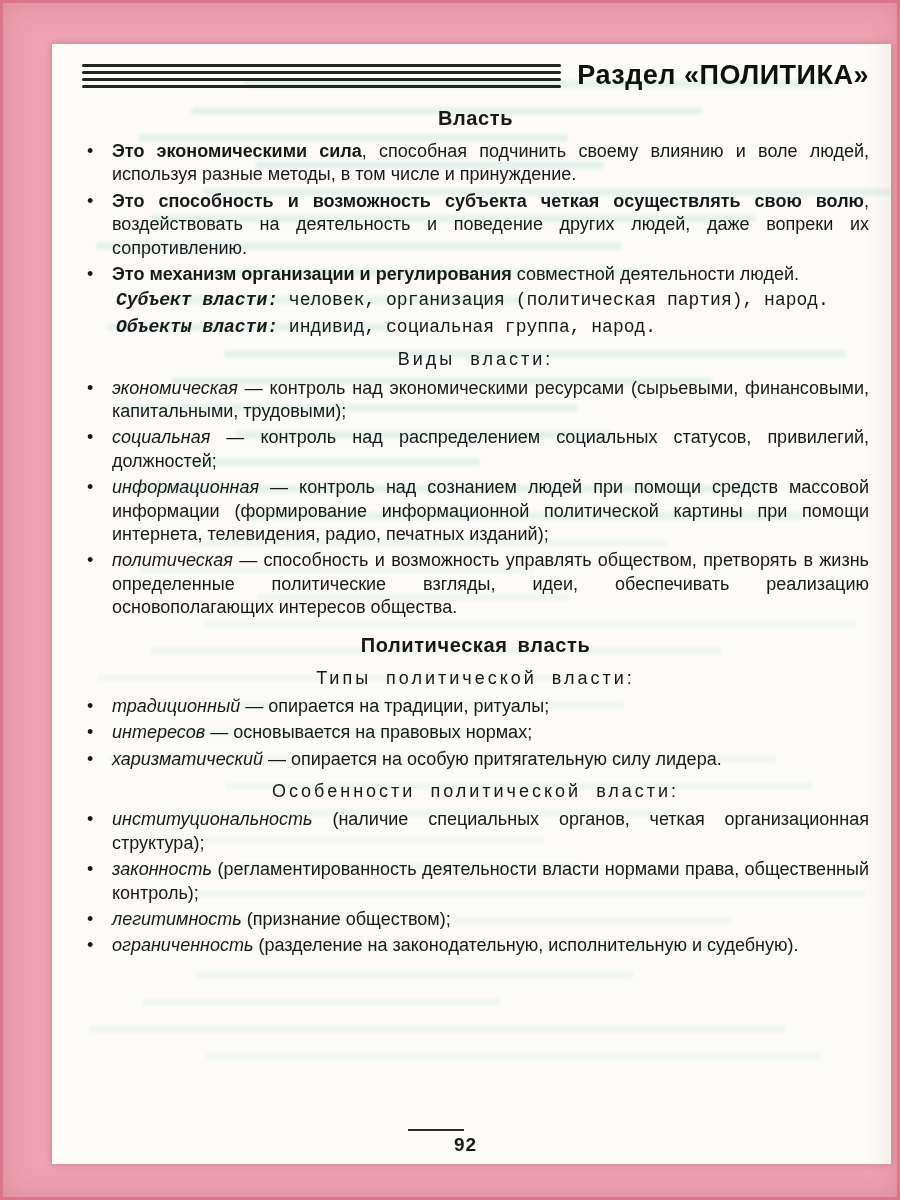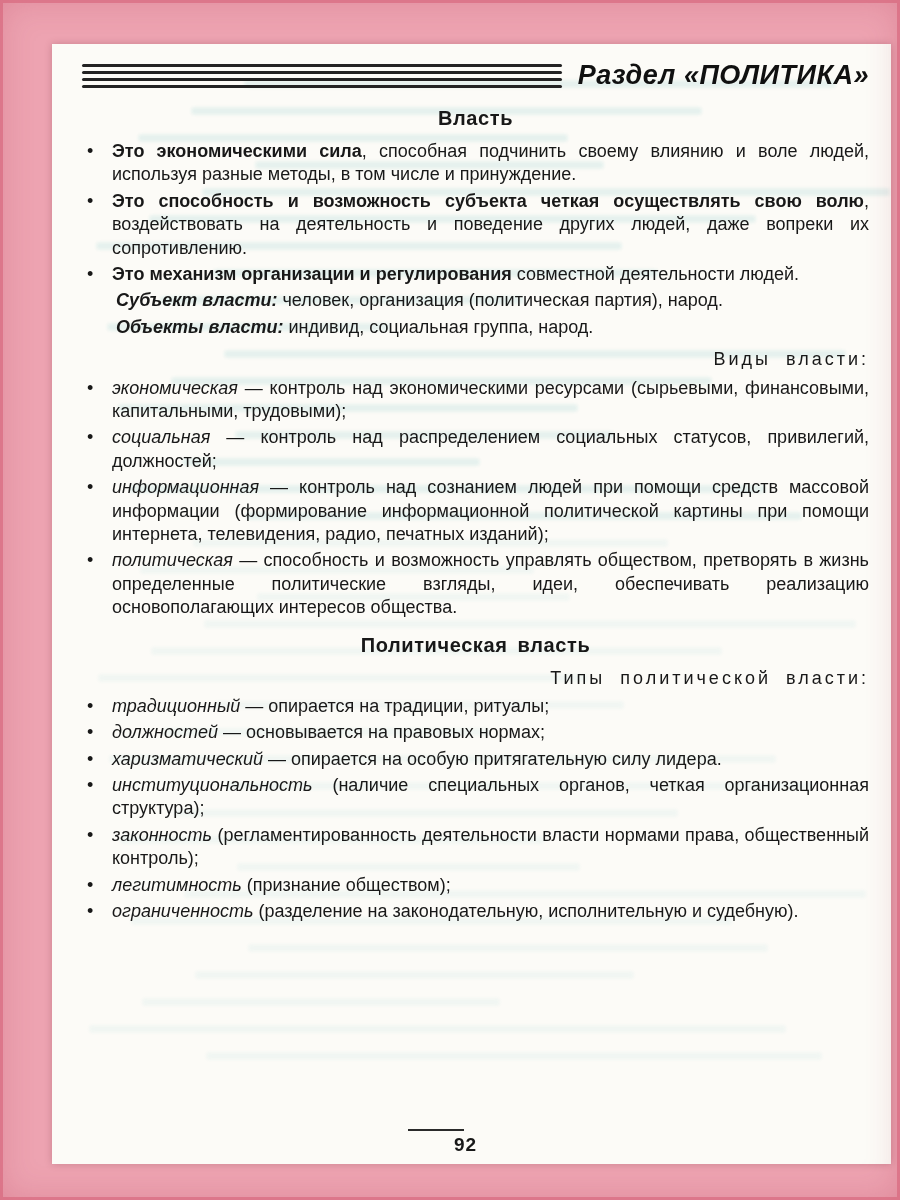--- a/index.html
+++ b/index.html
@@ -27,33 +27,32 @@
   .ghost{position:absolute;height:8px;background:rgba(108,184,189,.16);filter:blur(1.5px);border-radius:4px;}
   .content{position:relative;z-index:2;}
 
   
   .hdr{display:flex;align-items:center;gap:16px;margin:0 0 10px 0;}
   .hdr-rules{flex:1;display:flex;flex-direction:column;gap:4px;}
   .hdr-rules span{height:3px;background:#232323;border-radius:2px;}
   .hdr-title{
     font-size:27px;font-weight:bold;white-space:nowrap;letter-spacing:.5px;
     color:#101010;
-    font-style:italic;
   }
 
   
   .content{font-size:18px;line-height:1.3;text-align:justify;}
   .heading{
     text-align:center;font-weight:bold;font-size:20px;letter-spacing:.6px;
     margin:12px 0 9px 0;word-spacing:4px;
   }
   .spaced{
-    letter-spacing:3px;word-spacing:7px;margin:9px 0 5px 0;text-align:right;
+    letter-spacing:3px;word-spacing:7px;margin:9px 0 5px 0;text-align:center;
   }
-  p.lead{margin:3px 0;text-indent:34px;}
+  p.lead{margin:3px 0;text-indent:34px;font-family:Liberation Mono, monospace;}
   .bullet-item{display:flex;margin:3px 0;}
   .bullet-marker{flex:0 0 30px;width:30px;padding-left:5px;box-sizing:border-box;font-size:18px;}
   .bullet-text{flex:1;text-align:justify;}
   .run-b{font-weight:700;}
   .run-i{font-style:italic;margin-top:6px;}
   .run-bi{font-weight:700;font-style:italic;}
 
   
   .footer{position:absolute;left:0;right:12px;bottom:8px;text-align:center;z-index:2;}
   .pageno-rule{width:56px;height:2px;background:#2a2a2a;margin:0 auto 3px auto;transform:translateX(-30px);}
@@ -148,26 +147,27 @@
           <div class="bullet-text"><span class="run-i">политическая</span><span class="run-r"> — способность и возможность управлять обществом, претворять в жизнь определенные политические взгляды, идеи, обеспечивать реализацию основополагающих интересов общества.</span></div>
         </div>
         <div class="heading">Политическая власть</div>
         <div class="spaced">Типы политической власти:</div>
         <div class="bullet-item">
           <span class="bullet-marker">•</span>
           <div class="bullet-text"><span class="run-i">традиционный</span><span class="run-r"> — опирается на традиции, ритуалы;</span></div>
         </div>
         <div class="bullet-item">
           <span class="bullet-marker">•</span>
-          <div class="bullet-text"><span class="run-i">должностей</span><span class="run-r"> — основывается на правовых нормах;</span></div>
+          <div class="bullet-text"><span class="run-i">интересов</span><span class="run-r"> — основывается на правовых нормах;</span></div>
         </div>
         <div class="bullet-item">
           <span class="bullet-marker">•</span>
           <div class="bullet-text"><span class="run-i">харизматический</span><span class="run-r"> — опирается на особую притягательную силу лидера.</span></div>
         </div>
+        <div class="spaced">Особенности политической власти:</div>
         <div class="bullet-item">
           <span class="bullet-marker">•</span>
           <div class="bullet-text"><span class="run-i">институциональность</span><span class="run-r"> (наличие специальных органов, четкая организационная структура);</span></div>
         </div>
         <div class="bullet-item">
           <span class="bullet-marker">•</span>
           <div class="bullet-text"><span class="run-i">законность</span><span class="run-r"> (регламентированность деятельности власти нормами права, общественный контроль);</span></div>
         </div>
         <div class="bullet-item">
           <span class="bullet-marker">•</span>

